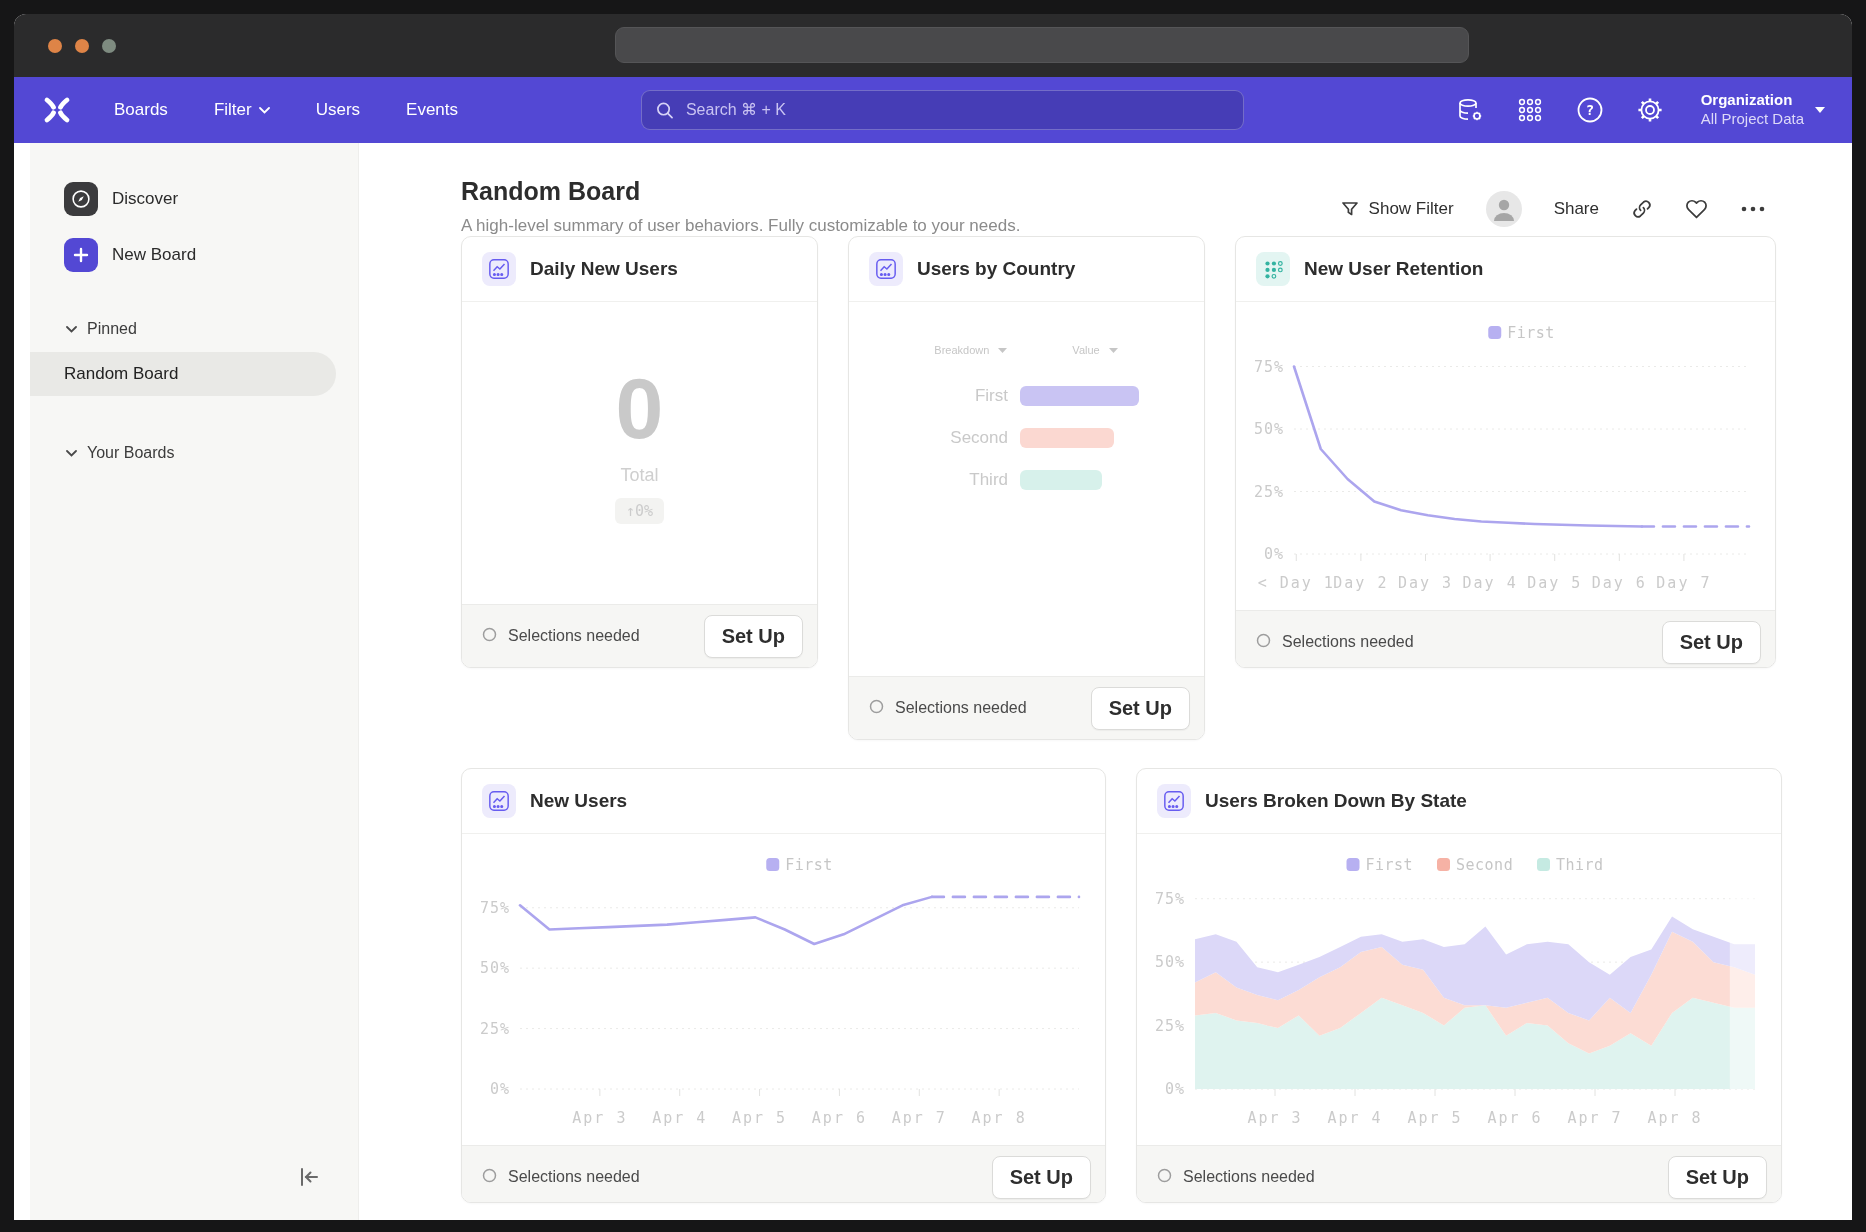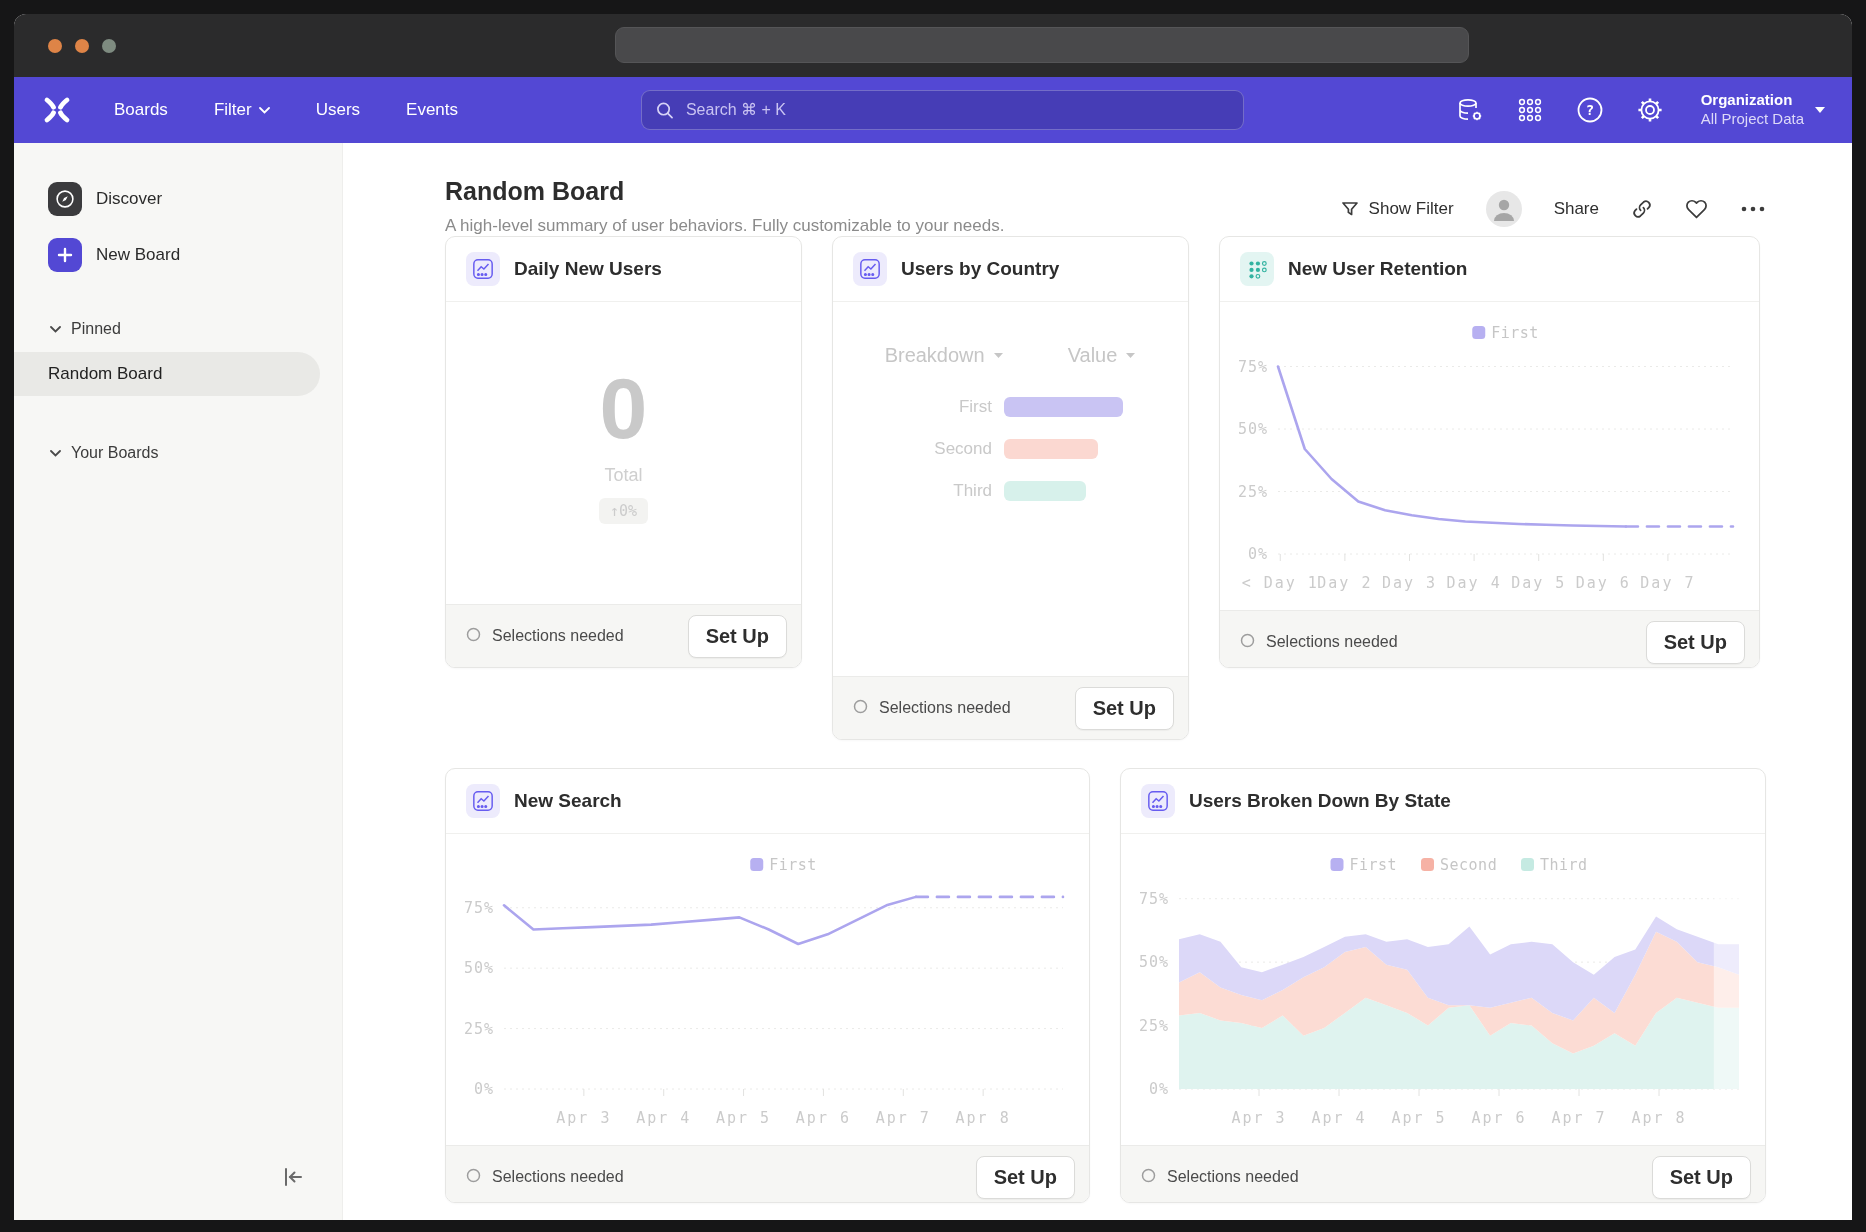--- a/index.html
+++ b/index.html
@@ -23,21 +23,21 @@
     background:#463db6;border:1px solid rgba(255,255,255,0.25);display:flex;align-items:center;padding:0 14px;gap:10px;box-sizing:border-box;}
   .search input{background:transparent;border:none;outline:none;color:#fff;font-size:16px;width:100%;font-family:"Liberation Sans",sans-serif;}
   .search input::placeholder{color:#c9c3f2;}
   .nav-right{margin-left:auto;display:flex;align-items:center;gap:30px;}
   .nav-icon{width:30px;height:30px;display:flex;align-items:center;justify-content:center;}
   .org{display:flex;align-items:center;gap:10px;margin-left:6px;}
   .org-txt{text-align:left;line-height:1.25;}
   .org-name{font-size:15px;font-weight:700;}
   .org-sub{font-size:15px;color:#ddd9f8;}
   
-  .app{flex:1;display:flex;min-height:0;}
+  .app{flex:1;display:flex;min-height:0;padding-left:16px;}
   .sidebar{width:329px;flex:none;background:#f7f7f5;border-right:1px solid #eeeeec;position:relative;box-sizing:border-box;padding-top:39px;}
   .side-row{display:flex;align-items:center;gap:14px;padding:0 0 0 34px;height:34px;margin-bottom:22px;cursor:pointer;}
   .side-sq{width:34px;height:34px;border-radius:9px;flex:none;display:flex;align-items:center;justify-content:center;}
   .sq-dark{background:#3b3b3d;}
   .sq-purple{background:#5348d4;}
   .side-label{font-size:17px;color:#2b2b2b;}
   .side-section{display:flex;align-items:center;gap:10px;padding-left:36px;height:30px;margin-top:42px;font-size:16px;color:#3c3c3c;font-weight:500;cursor:pointer;}
   .side-pill{margin-top:8px;height:44px;width:306px;background:#e9e9e6;border-radius:0 22px 22px 0;display:flex;align-items:center;padding-left:34px;box-sizing:border-box;font-size:17px;color:#222;cursor:pointer;}
   .collapse{position:absolute;right:36px;bottom:26px;cursor:pointer;}
   
@@ -63,21 +63,21 @@
   .card-body{flex:1;position:relative;}
   .card-footer{height:62px;flex:none;margin-top:auto;background:#f6f6f4;border-top:1px solid #ebebe9;display:flex;align-items:center;padding:0 14px 0 20px;}
   .status{display:flex;align-items:flex-start;gap:11px;font-size:16px;color:#4a4a4a;}
   .setup{margin-left:auto;background:#fff;border:1px solid #dbdbd9;border-radius:8px;padding:9px 17px;font-size:20px;font-weight:700;color:#2e2e2e;cursor:pointer;box-shadow:0 1px 1px rgba(0,0,0,0.04);font-family:"Liberation Sans",sans-serif;}
   
   .kpi{position:absolute;inset:0;display:flex;flex-direction:column;align-items:center;justify-content:center;padding-bottom:18px;}
   .kpi-zero{font-size:86px;font-weight:600;color:#c9c9c9;line-height:1;}
   .kpi-label{font-size:18px;color:#cfcfcf;margin-top:14px;}
   .kpi-badge{margin-top:12px;background:#f3f3f1;border-radius:6px;padding:4px 11px;font-size:15px;color:#cccccc;font-family:"DejaVu Sans Mono",monospace;}
   
-  .ubc-cols{display:flex;justify-content:center;gap:64px;margin-top:42px;font-size:20px;color:#c6c6c6;}
+  .ubc-cols{display:flex;justify-content:center;gap:64px;margin-top:42px;font-size:11px;color:#c6c6c6;}
   .ubc-col{display:flex;align-items:center;gap:8px;}
   .ubc-rows{margin-top:30px;display:flex;flex-direction:column;gap:22px;padding-left:69px;}
   .ubc-row{display:flex;align-items:center;gap:12px;}
   .ubc-lab{width:90px;text-align:right;font-size:17px;color:#c9c9c9;flex:none;}
   .bar{height:20px;border-radius:6px;}
   svg text{font-family:"DejaVu Sans Mono",monospace;}
 </style>
 </head>
 <body>
 
@@ -408,21 +408,21 @@
           <div class="card-header">
             <span class="chart-icon ci-purple">
               <svg width="22" height="22" viewBox="0 0 24 24" fill="none" stroke="#675cf0" stroke-width="1.6">
                   <rect x="2" y="2" width="20" height="20" rx="4.5"></rect>
                   <polyline points="6,14 10,9.5 13,12 18,6.5"></polyline>
                   <circle cx="7" cy="18" r="0.9" fill="#675cf0"></circle>
                   <circle cx="11" cy="18" r="0.9" fill="#675cf0"></circle>
                   <circle cx="15" cy="18" r="0.9" fill="#675cf0"></circle>
                 </svg>
             </span>
-            <h3 class="card-title">New Search</h3>
+            <h3 class="card-title">New Users</h3>
           </div>
           <div class="card-body">
             <svg width="643" height="307" viewBox="0 0 643 307">
                 <line x1="58" x2="617" y1="73.74999999999999" y2="73.74999999999999" stroke="#eaeae8" stroke-width="1" stroke-dasharray="2 4"></line>
                 <text x="48" y="78.74999999999999" text-anchor="end" font-size="15" fill="#cbcbcb" letter-spacing="1">75%</text>
                 <line x1="58" x2="617" y1="134.16666666666669" y2="134.16666666666669" stroke="#eaeae8" stroke-width="1" stroke-dasharray="2 4"></line>
                 <text x="48" y="139.16666666666669" text-anchor="end" font-size="15" fill="#cbcbcb" letter-spacing="1">50%</text>
                 <line x1="58" x2="617" y1="194.58333333333331" y2="194.58333333333331" stroke="#eaeae8" stroke-width="1" stroke-dasharray="2 4"></line>
                 <text x="48" y="199.58333333333331" text-anchor="end" font-size="15" fill="#cbcbcb" letter-spacing="1">25%</text>
                 <line x1="58" x2="617" y1="255" y2="255" stroke="#eaeae8" stroke-width="1" stroke-dasharray="2 4"></line>

